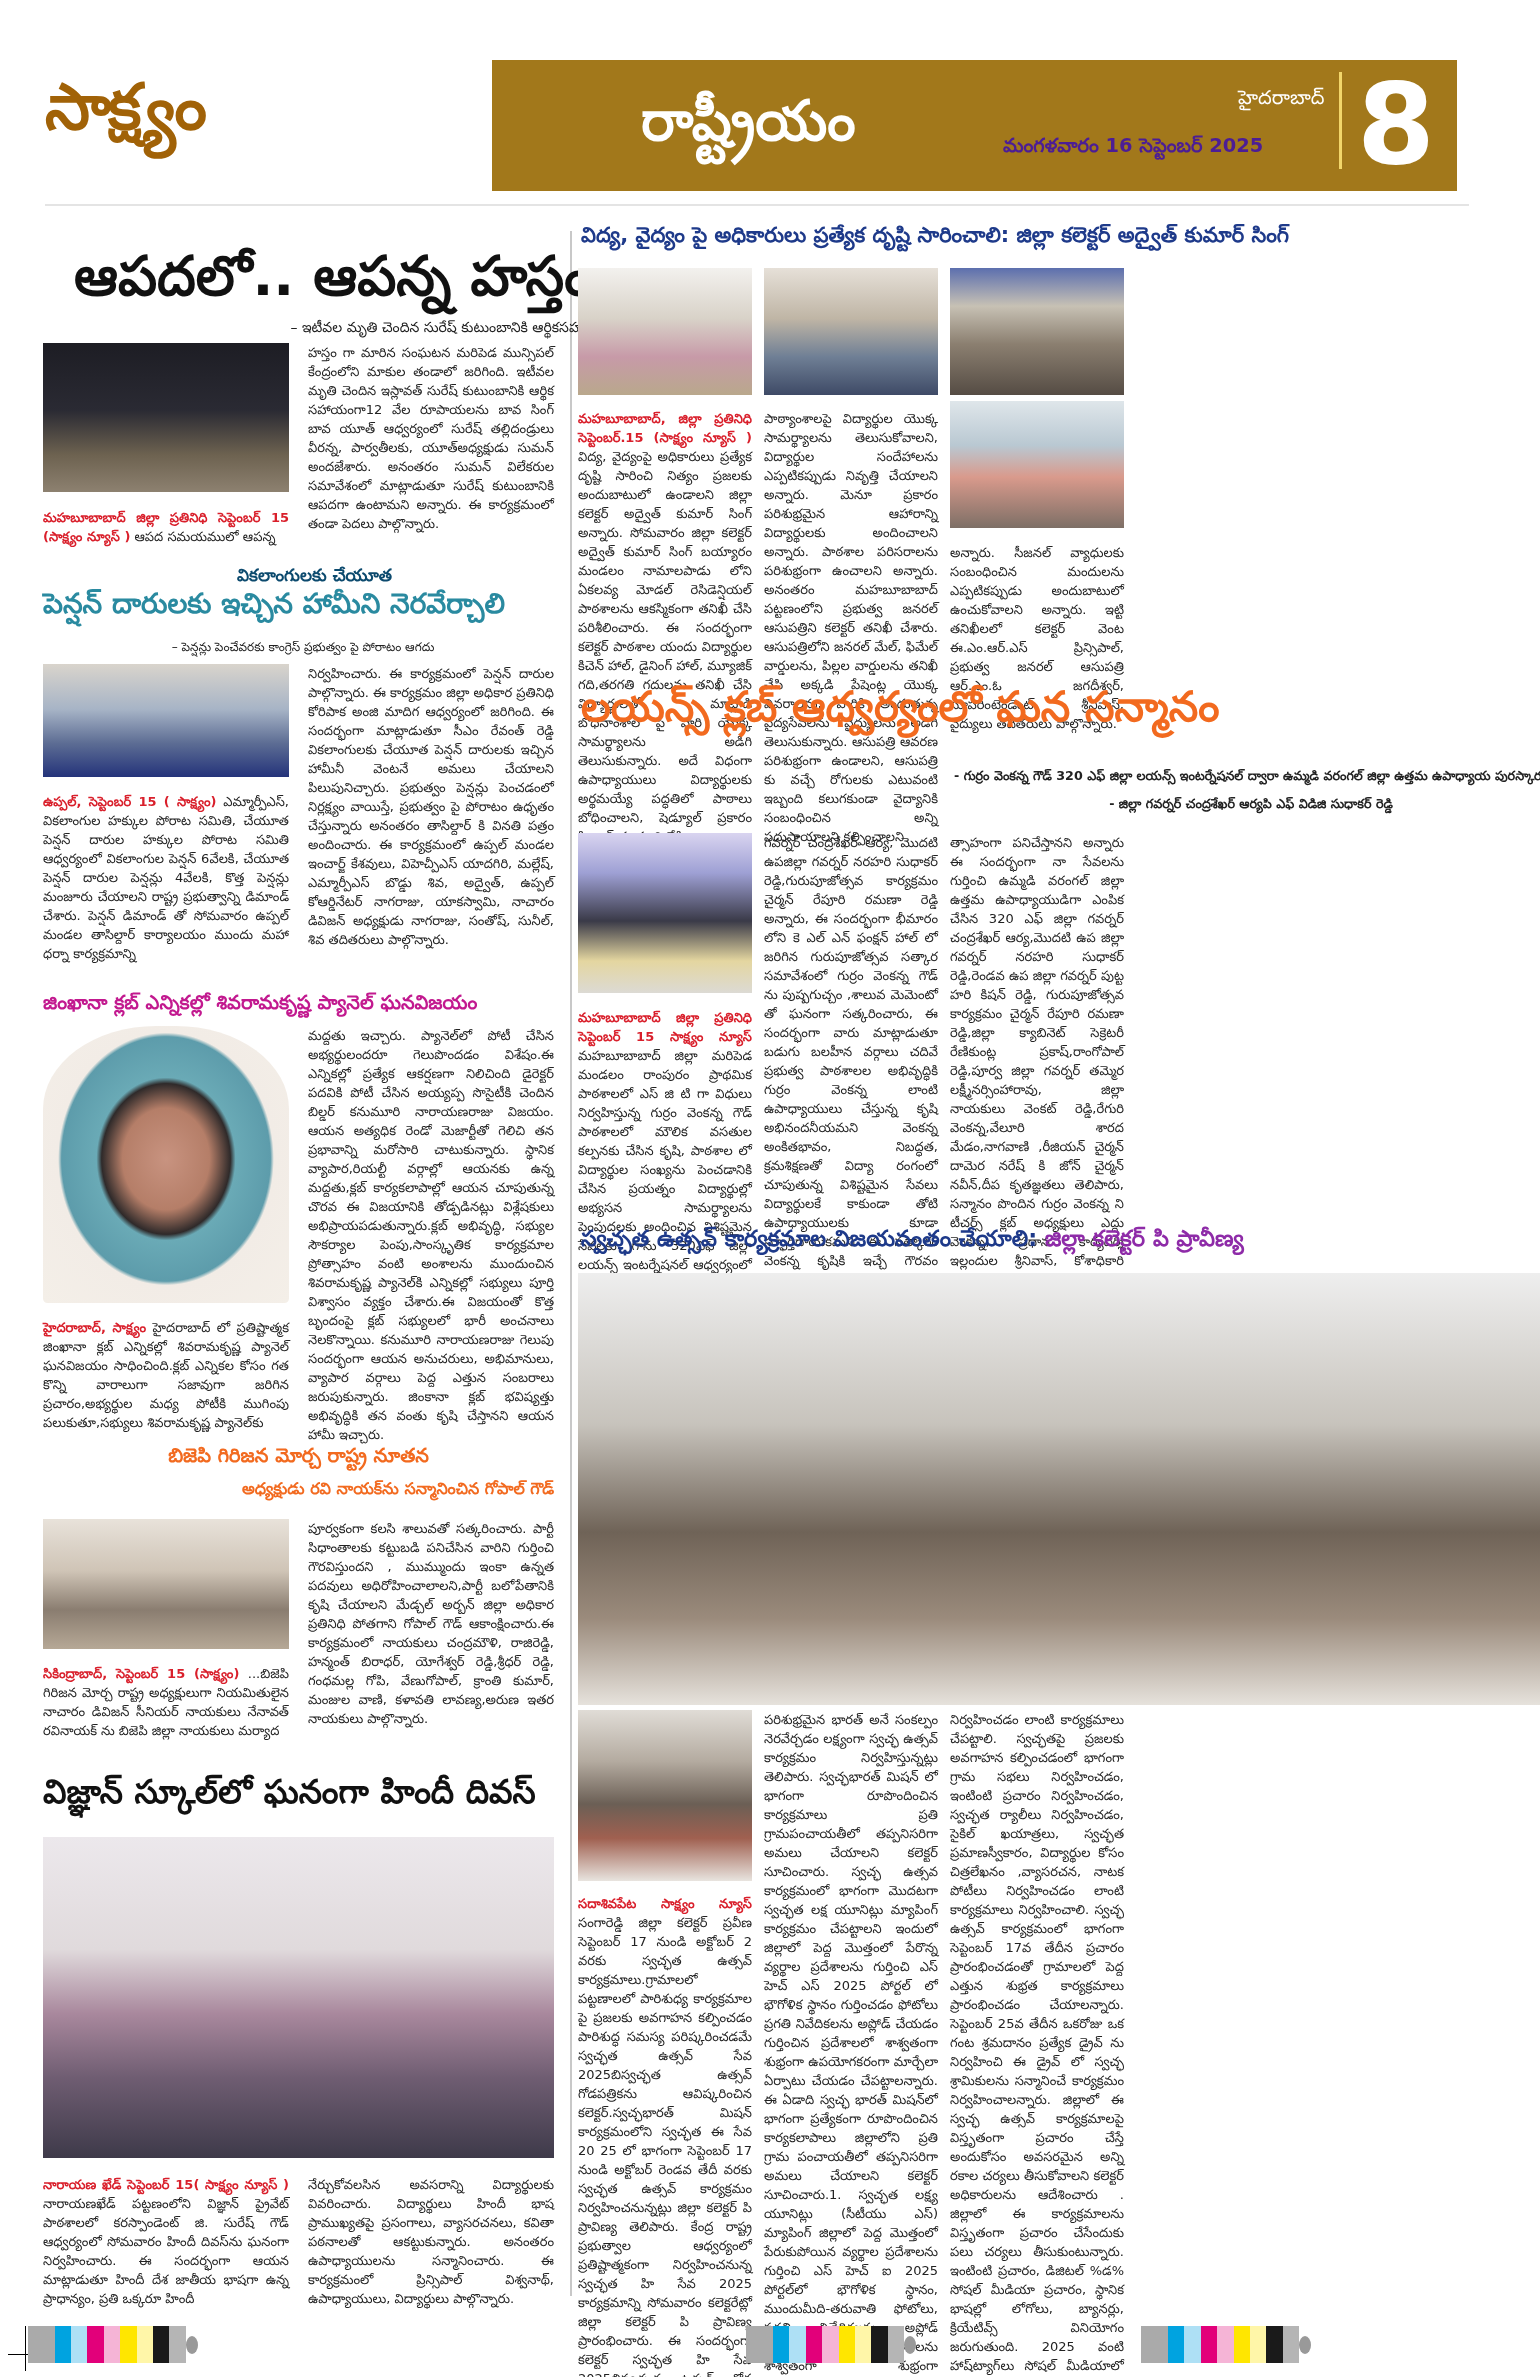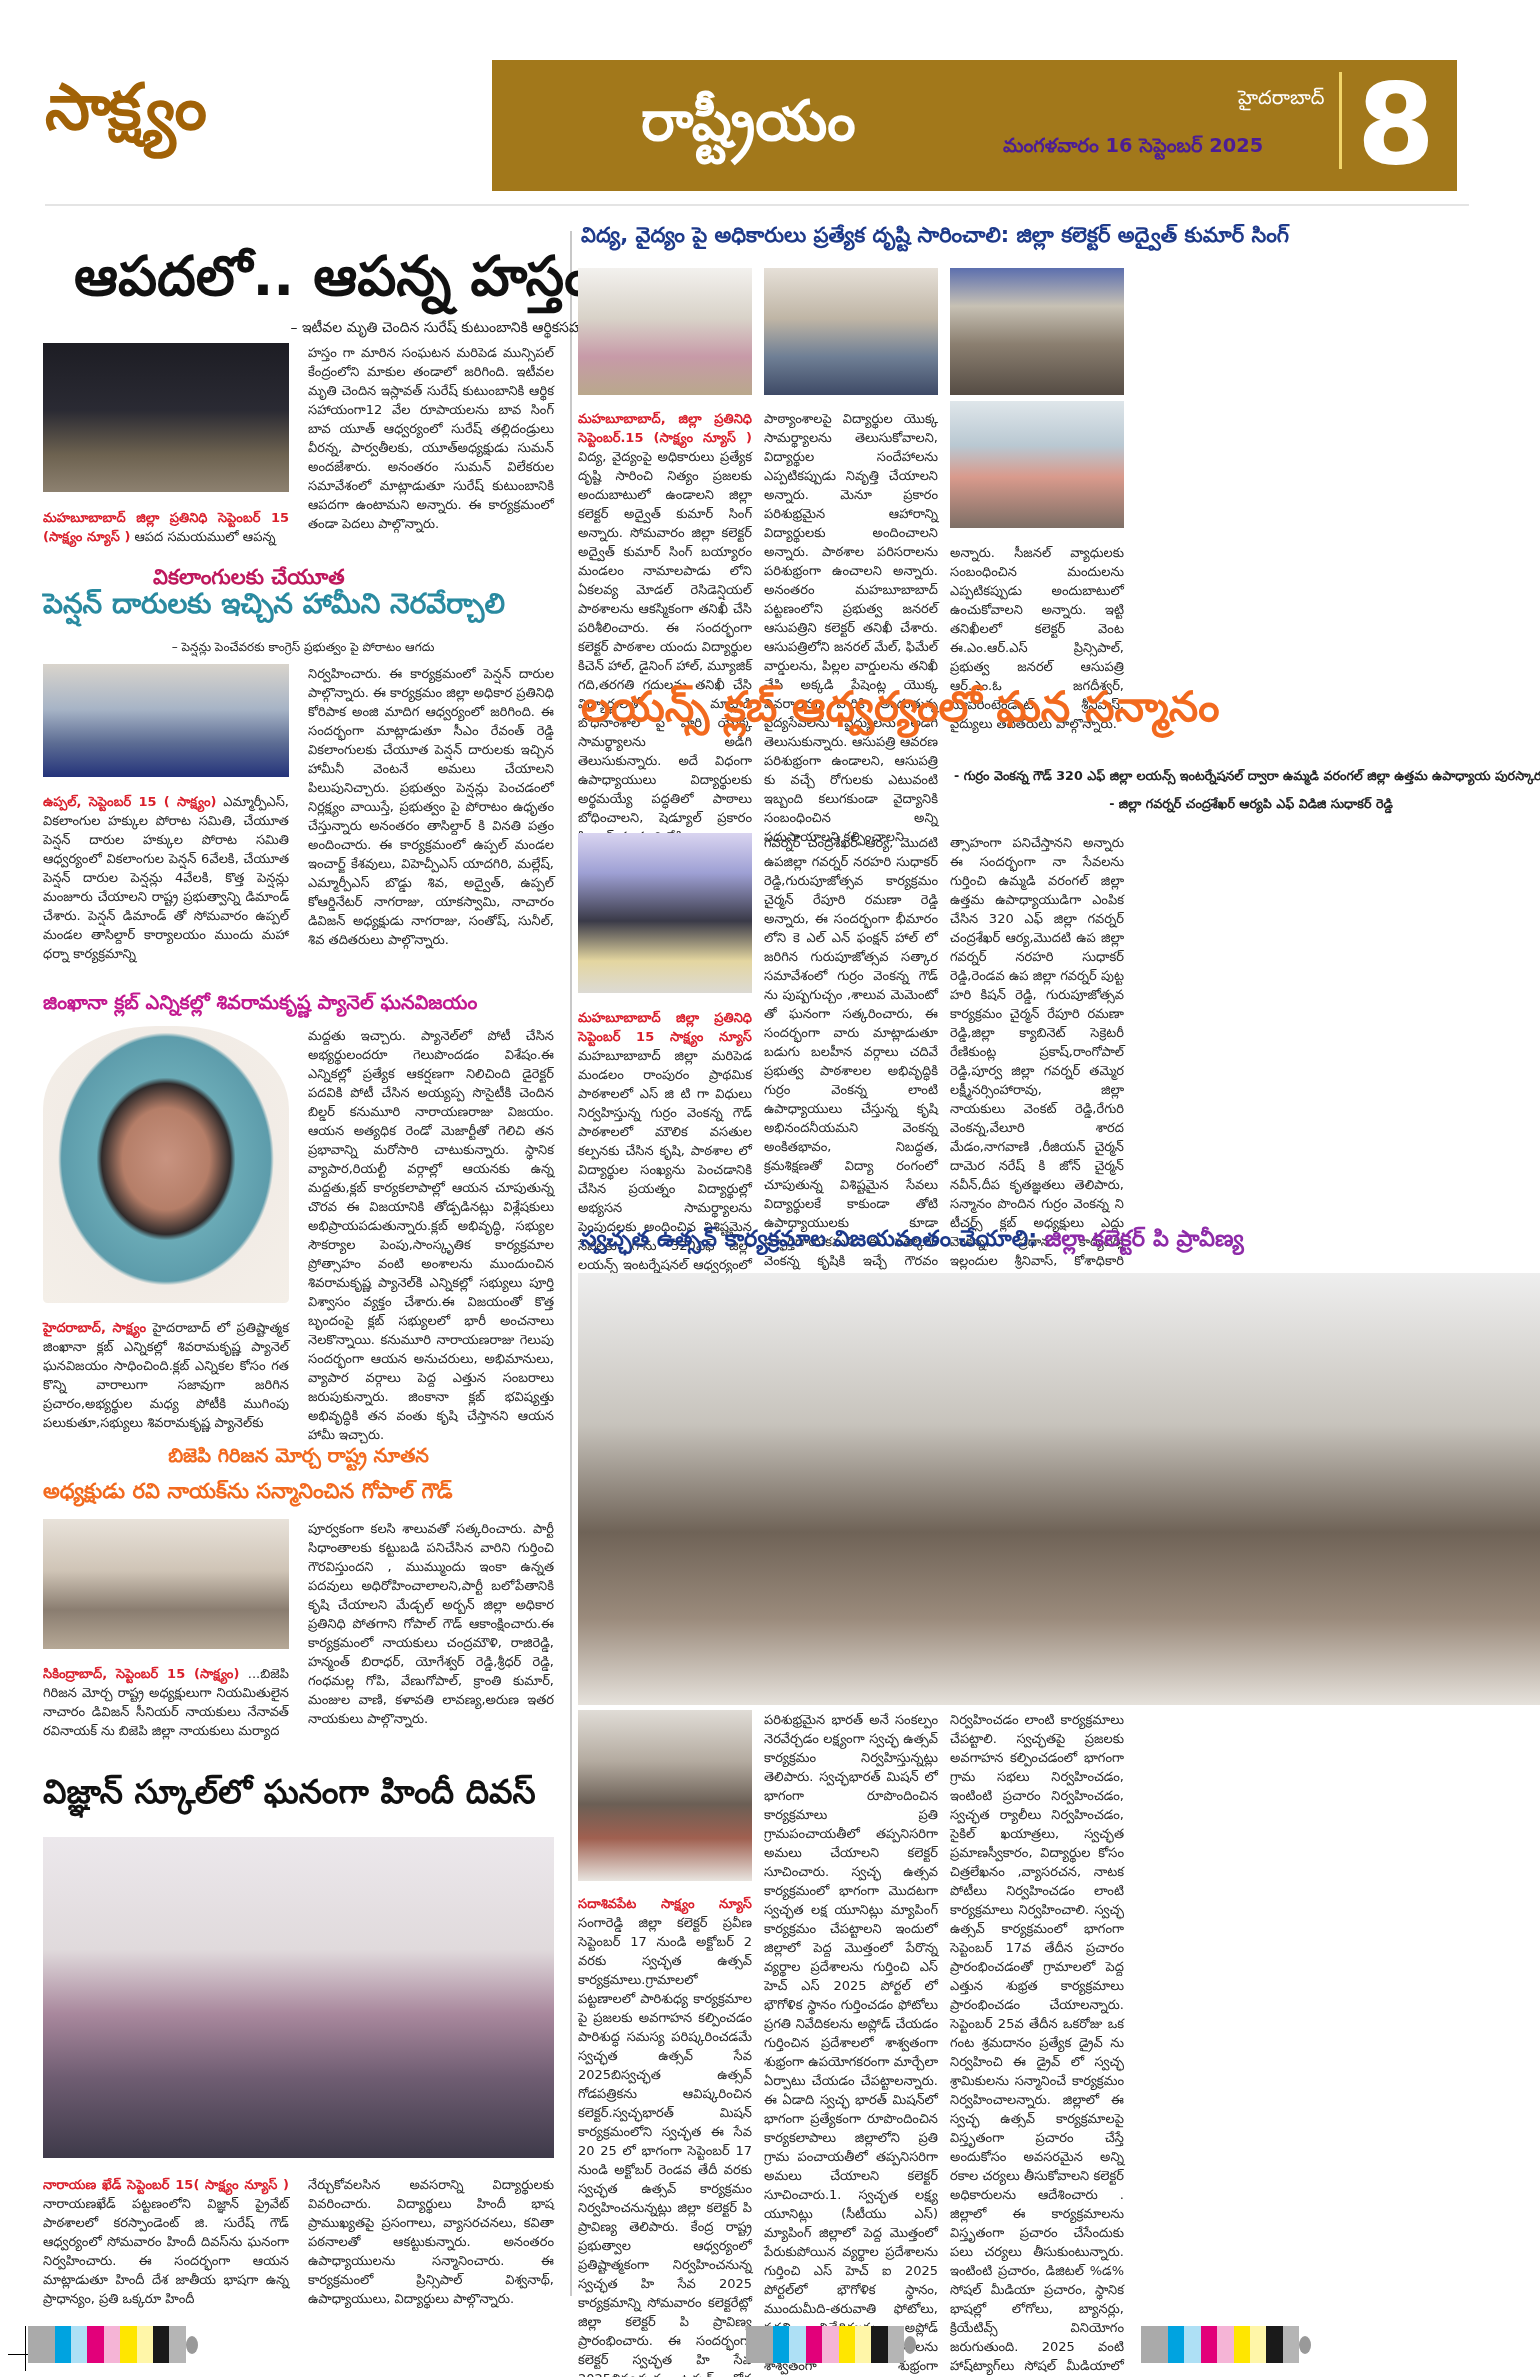--- a/index.html
+++ b/index.html
@@ -51,40 +51,40 @@
 
 <div class="abs head-xl" style="left: 74px; top: 246px; font-size: 55px; color: rgb(17, 17, 17);">ఆపదలో.. ఆపన్న హస్తం</div>
 <div class="abs sub" style="left: 74px; top: 319px; width: 751px;">– ఇటీవల మృతి చెందిన సురేష్ కుటుంబానికి ఆర్థికసహాయం</div>
 <div class="abs photo ph-night" style="left: 43px; top: 343px; width: 246px; height: 149px;"></div>
 <div class="abs body" style="left: 43px; top: 508px; width: 246px;">
   <span class="dateline">మహబూబాబాద్ జిల్లా ప్రతినిధి సెప్టెంబర్ 15 (సాక్ష్యం న్యూస్ )</span>
   <span>ఆపద సమయములో ఆపన్న</span>
 </div>
 <div class="abs body" style="left: 308px; top: 343px; width: 246px;">హస్తం గా మారిన సంఘటన మరిపెడ మున్సిపల్ కేంద్రంలోని మాకుల తండాలో జరిగింది. ఇటీవల మృతి చెందిన ఇస్లావత్ సురేష్ కుటుంబానికి ఆర్థిక సహాయంగా12 వేల రూపాయలను బావ సింగ్ బావ యూత్ ఆధ్వర్యంలో సురేష్ తల్లిదండ్రులు వీరన్న, పార్వతీలకు, యూత్అధ్యక్షుడు సుమన్ అందజేశారు. అనంతరం సుమన్ విలేకరుల సమావేశంలో మాట్లాడుతూ సురేష్ కుటుంబానికి ఆపదగా ఉంటామని అన్నారు. ఈ కార్యక్రమంలో తండా పెదలు పాల్గొన్నారు.</div>
 
-<div class="abs" style="left:153px;top:565px;width:239px;text-align:left;font-size:21px;font-weight:bold;color:#be185d;">వికలాంగులకు చేయూత</div>
+<div class="abs" style="left:153px;top:565px;width:239px;text-align:right;font-size:17px;font-weight:bold;color:#0c4a6e;">వికలాంగులకు చేయూత</div>
 <div class="abs head-xl" style="left:43px;top:589px;font-size:28px;color:#2a8aa0;">పెన్షన్ దారులకు ఇచ్చిన హామీని నెరవేర్చాలి</div>
 <div class="abs sub" style="left: 43px; top: 640px; width: 520px; font-size: 12px;">– పెన్షన్లు పెంచేవరకు కాంగ్రెస్ ప్రభుత్వం పై పోరాటం ఆగదు</div>
 <div class="abs photo ph-blue" style="left: 43px; top: 664px; width: 246px; height: 113px;"></div>
 <div class="abs body" style="left: 43px; top: 792px; width: 246px;">
   <span class="dateline">ఉప్పల్, సెప్టెంబర్ 15 ( సాక్ష్యం)</span>
   <span>ఎమ్మార్పీఎస్, వికలాంగుల హక్కుల పోరాట సమితి, చేయూత పెన్షన్ దారుల హక్కుల పోరాట సమితి ఆధ్వర్యంలో వికలాంగుల పెన్షన్ 6వేలకి, చేయూత పెన్షన్ దారుల పెన్షన్లు 4వేలకి, కొత్త పెన్షన్లు మంజూరు చేయాలని రాష్ట్ర ప్రభుత్వాన్ని డిమాండ్ చేశారు. పెన్షన్ డిమాండ్ తో సోమవారం ఉప్పల్ మండల తాసిల్దార్ కార్యాలయం ముందు మహా ధర్నా కార్యక్రమాన్ని</span>
 </div>
 <div class="abs body" style="left: 308px; top: 664px; width: 246px;">నిర్వహించారు. ఈ కార్యక్రమంలో పెన్షన్ దారుల పాల్గొన్నారు. ఈ కార్యక్రమం జిల్లా అధికార ప్రతినిధి కోరిపాక అంజి మాదిగ ఆధ్వర్యంలో జరిగింది. ఈ సందర్భంగా మాట్లాడుతూ సీఎం రేవంత్ రెడ్డి వికలాంగులకు చేయూత పెన్షన్ దారులకు ఇచ్చిన హామీనీ వెంటనే అమలు చేయాలని పిలుపునిచ్చారు. ప్రభుత్వం పెన్షన్లు పెంచడంలో నిర్లక్ష్యం వాయిస్తే, ప్రభుత్వం పై పోరాటం ఉధృతం చేస్తున్నారు అనంతరం తాసిల్దార్ కి వినతి పత్రం అందించారు. ఈ కార్యక్రమంలో ఉప్పల్ మండల ఇంచార్జ్ కేశవులు, విహెచ్పీఎస్ యాదగిరి, మల్లేష్, ఎమ్మార్పీఎస్ బొడ్డు శివ, అద్వైత్, ఉప్పల్ కోఆర్డినేటర్ నాగరాజు, యాకస్వామి, నాచారం డివిజన్ అధ్యక్షుడు నాగరాజు, సంతోష్, సునీల్, శివ తదితరులు పాల్గొన్నారు.</div>
 
 <div class="abs head-xl" style="left:43px;top:992px;font-size:19.4px;color:#c2198f;">జింఖానా క్లబ్ ఎన్నికల్లో శివరామకృష్ణ ప్యానెల్ ఘనవిజయం</div>
 <div class="abs photo ph-portrait" style="left: 43px; top: 1026px; width: 246px; height: 277px; border-radius: 46% 46% 4.5px 4.5px / 30% 30% 4.5px 4.5px;"></div>
 <div class="abs body" style="left: 43px; top: 1318px; width: 246px;">
   <span class="dateline">హైదరాబాద్, సాక్ష్యం</span>
   <span>హైదరాబాద్ లో ప్రతిష్టాత్మక జింఖానా క్లబ్ ఎన్నికల్లో శివరామకృష్ణ ప్యానెల్ ఘనవిజయం సాధించింది.క్లబ్ ఎన్నికల కోసం గత కొన్ని వారాలుగా సజావుగా జరిగిన ప్రచారం,అభ్యర్థుల మధ్య పోటీకి ముగింపు పలుకుతూ,సభ్యులు శివరామకృష్ణ ప్యానెల్‌కు</span>
 </div>
 <div class="abs body" style="left: 308px; top: 1026px; width: 246px;">మద్దతు ఇచ్చారు. ప్యానెల్‌లో పోటీ చేసిన అభ్యర్థులందరూ గెలుపొందడం విశేషం.ఈ ఎన్నికల్లో ప్రత్యేక ఆకర్షణగా నిలిచింది డైరెక్టర్ పదవికి పోటీ చేసిన అయ్యప్ప సొసైటీకి చెందిన బిల్డర్ కనుమూరి నారాయణరాజు విజయం. ఆయన అత్యధిక రెండో మెజార్టీతో గెలిచి తన ప్రభావాన్ని మరోసారి చాటుకున్నారు. స్థానిక వ్యాపార,రియల్టీ వర్గాల్లో ఆయనకు ఉన్న మద్దతు,క్లబ్ కార్యకలాపాల్లో ఆయన చూపుతున్న చొరవ ఈ విజయానికి తోడ్పడినట్లు విశ్లేషకులు అభిప్రాయపడుతున్నారు.క్లబ్ అభివృద్ధి, సభ్యుల సౌకర్యాల పెంపు,సాంస్కృతిక కార్యక్రమాల ప్రోత్సాహం వంటి అంశాలను ముందుంచిన శివరామకృష్ణ ప్యానెల్‌కి ఎన్నికల్లో సభ్యులు పూర్తి విశ్వాసం వ్యక్తం చేశారు.ఈ విజయంతో కొత్త బృందంపై క్లబ్ సభ్యులలో భారీ అంచనాలు నెలకొన్నాయి. కనుమూరి నారాయణరాజు గెలుపు సందర్భంగా ఆయన అనుచరులు, అభిమానులు, వ్యాపార వర్గాలు పెద్ద ఎత్తున సంబరాలు జరుపుకున్నారు. జింకానా క్లబ్ భవిష్యత్తు అభివృద్ధికి తన వంతు కృషి చేస్తానని ఆయన హామీ ఇచ్చారు.</div>
 
 <div class="abs head-xl" style="left: 43px; top: 1445px; width: 511px; text-align: center; font-size: 19.4px; color: rgb(242, 106, 31);">బిజెపి గిరిజన మోర్చ రాష్ట్ర నూతన</div>
-<div class="abs head-xl" style="left: 43px; top: 1480px; width: 511px; text-align: left; font-size: 21px; color: rgb(242, 106, 31);">అధ్యక్షుడు రవి నాయక్‌ను సన్మానించిన గోపాల్ గౌడ్</div>
+<div class="abs head-xl" style="left: 43px; top: 1480px; width: 511px; text-align: right; font-size: 16px; color: rgb(242, 106, 31);">అధ్యక్షుడు రవి నాయక్‌ను సన్మానించిన గోపాల్ గౌడ్</div>
 <div class="abs photo ph-day" style="left: 43px; top: 1519px; width: 246px; height: 130px;"></div>
 <div class="abs body" style="left: 43px; top: 1664px; width: 246px;">
   <span class="dateline">సికింద్రాబాద్, సెప్టెంబర్ 15 (సాక్ష్యం)</span>
   <span>...బిజెపి గిరిజన మోర్చ రాష్ట్ర అధ్యక్షులుగా నియమితులైన నాచారం డివిజన్ సీనియర్ నాయకులు నేనావత్ రవినాయక్ ను బిజెపి జిల్లా నాయకులు మర్యాద</span>
 </div>
 <div class="abs body" style="left: 308px; top: 1519px; width: 246px;">పూర్వకంగా కలసి శాలువతో సత్కరించారు. పార్టీ సిధాంతాలకు కట్టుబడి పనిచేసిన వారిని గుర్తించి గౌరవిస్తుందని , ముమ్ముందు ఇంకా ఉన్నత పదవులు అధిరోహించాలాలని,పార్టీ బలోపేతానికి కృషి చేయాలని మేడ్చల్ అర్బన్ జిల్లా అధికార ప్రతినిధి పోతగాని గోపాల్ గౌడ్ ఆకాంక్షించారు.ఈ కార్యక్రమంలో నాయకులు చంద్రమౌళి, రాజిరెడ్డి, హన్మంత్ బిరాధర్, యోగేశ్వర్ రెడ్డి,శ్రీధర్ రెడ్డి, గంధమల్ల గోపి, వేణుగోపాల్, క్రాంతి కుమార్, మంజుల వాణి, కళావతి లావణ్య,అరుణ ఇతర నాయకులు పాల్గొన్నారు.</div>
 
 <div class="abs head-xl" style="left:43px;top:1774px;font-size:33px;color:#111;">విజ్ఞాన్ స్కూల్‌లో ఘనంగా హిందీ దివస్</div>
 <div class="abs photo ph-school" style="left: 43px; top: 1837px; width: 511px; height: 321px;"></div>
 <div class="abs body" style="left: 43px; top: 2175px; width: 246px;">

